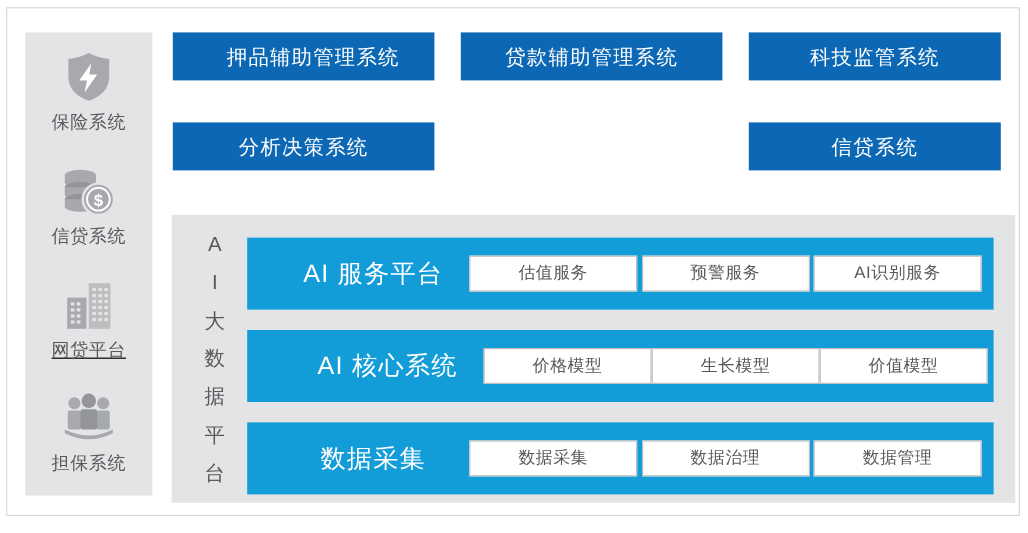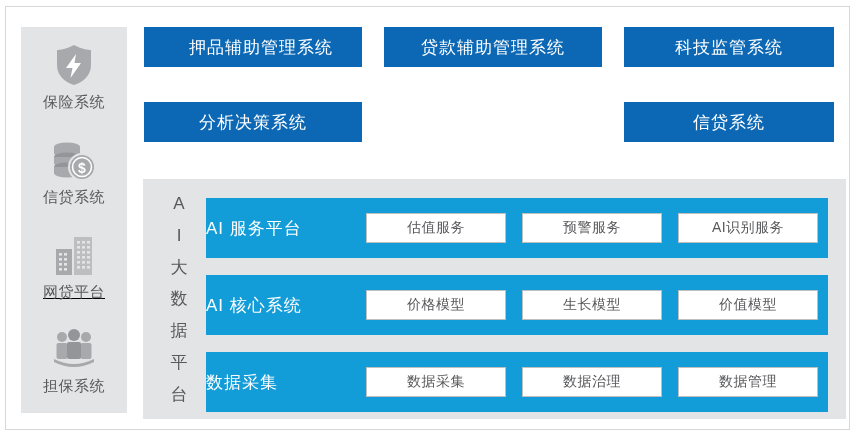--- a/index.html
+++ b/index.html
@@ -107,24 +107,25 @@
     width: 622px;
     height: 60px;
     background: #129cd8;
     display: flex;
     align-items: center;
     box-sizing: border-box;
   }
   .ai-row-title {
     width: 160px;
     flex: 0 0 160px;
-    text-align: left;
+    text-align: center;
     color: #ffffff;
-    font-size: 17px;
+    font-size: 21px;
     letter-spacing: 1px;
+    margin-left: 25px;
   }
   .ai-row-cells {
     flex: 1 1 auto;
     display: flex;
     align-items: center;
     justify-content: space-between;
     padding-right: 10px;
     box-sizing: border-box;
     border-radius: 13px;
   }
@@ -267,21 +268,21 @@
 
     <div class="ai-row" style="top:19px;">
       <div class="ai-row-title">AI 服务平台</div>
       <div class="ai-row-cells">
         <div class="ai-cell">估值服务</div>
         <div class="ai-cell">预警服务</div>
         <div class="ai-cell">AI识别服务</div>
       </div>
     </div>
 
-    <div class="ai-row" style="top:96px;">
+    <div class="ai-row" style="top:96px;padding-left:12px;">
       <div class="ai-row-title">AI 核心系统</div>
       <div class="ai-row-cells">
         <div class="ai-cell">价格模型</div>
         <div class="ai-cell">生长模型</div>
         <div class="ai-cell">价值模型</div>
       </div>
     </div>
 
     <div class="ai-row" style="top:173px;">
       <div class="ai-row-title">数据采集</div>

